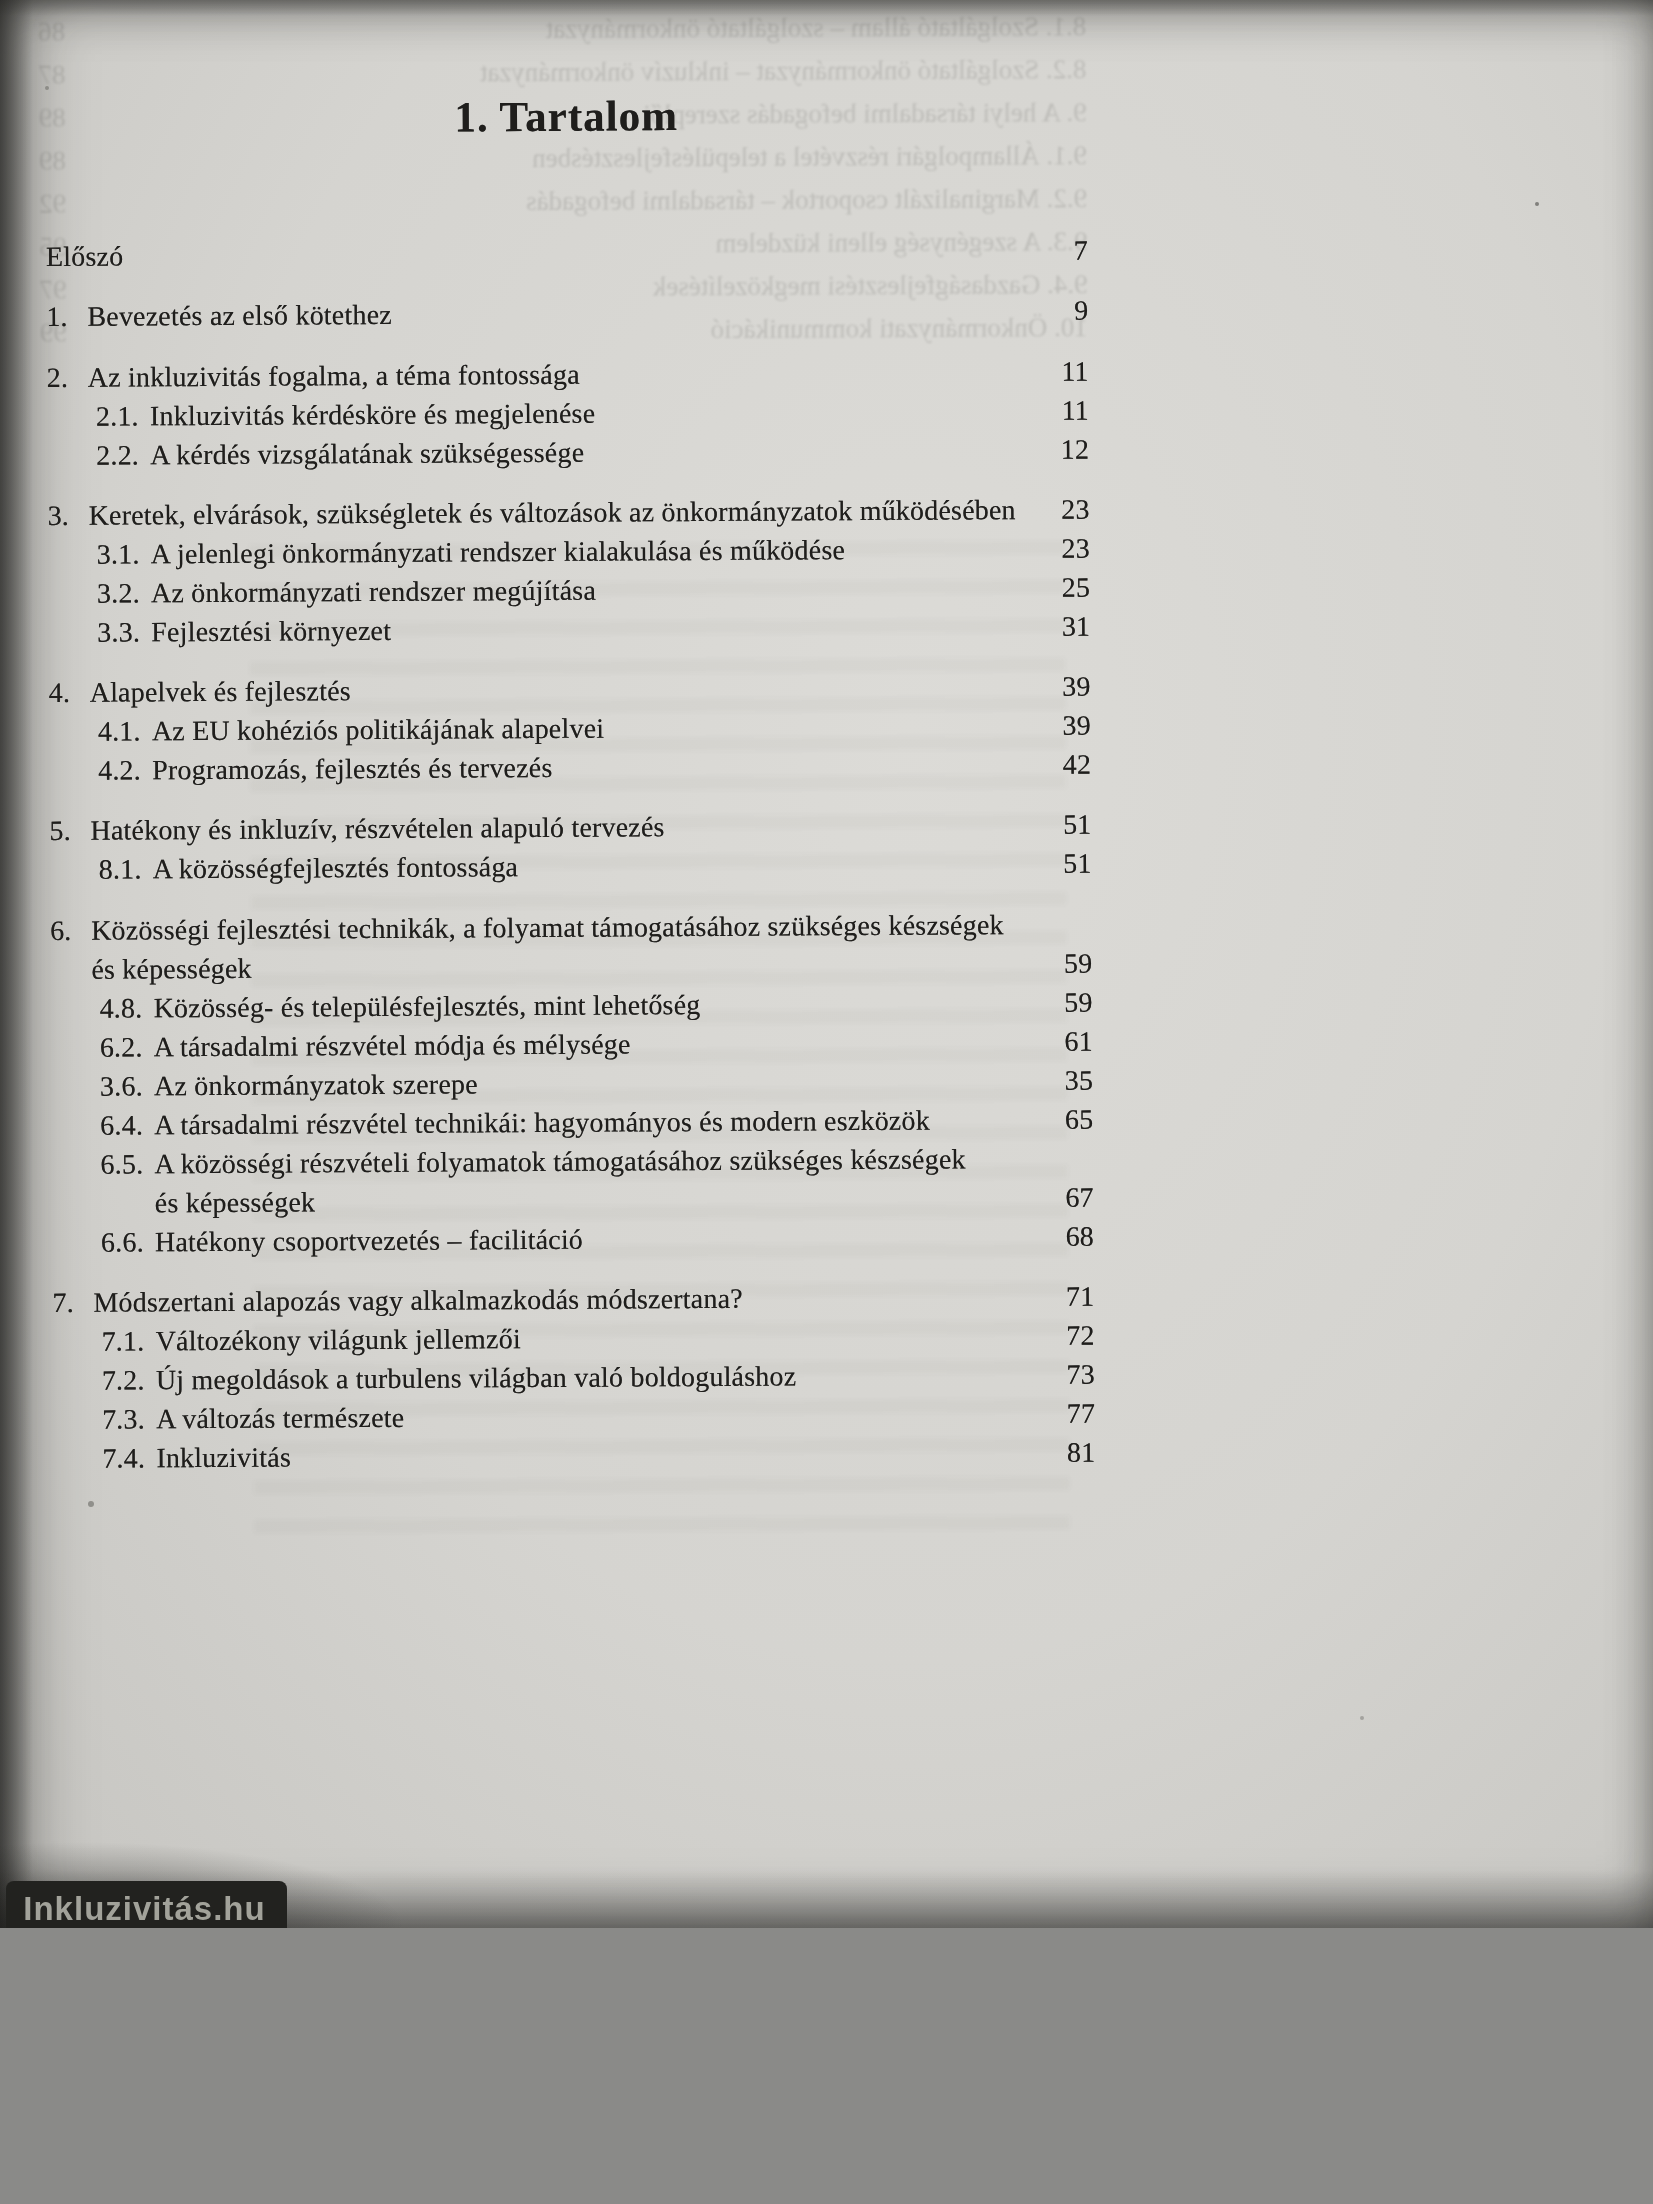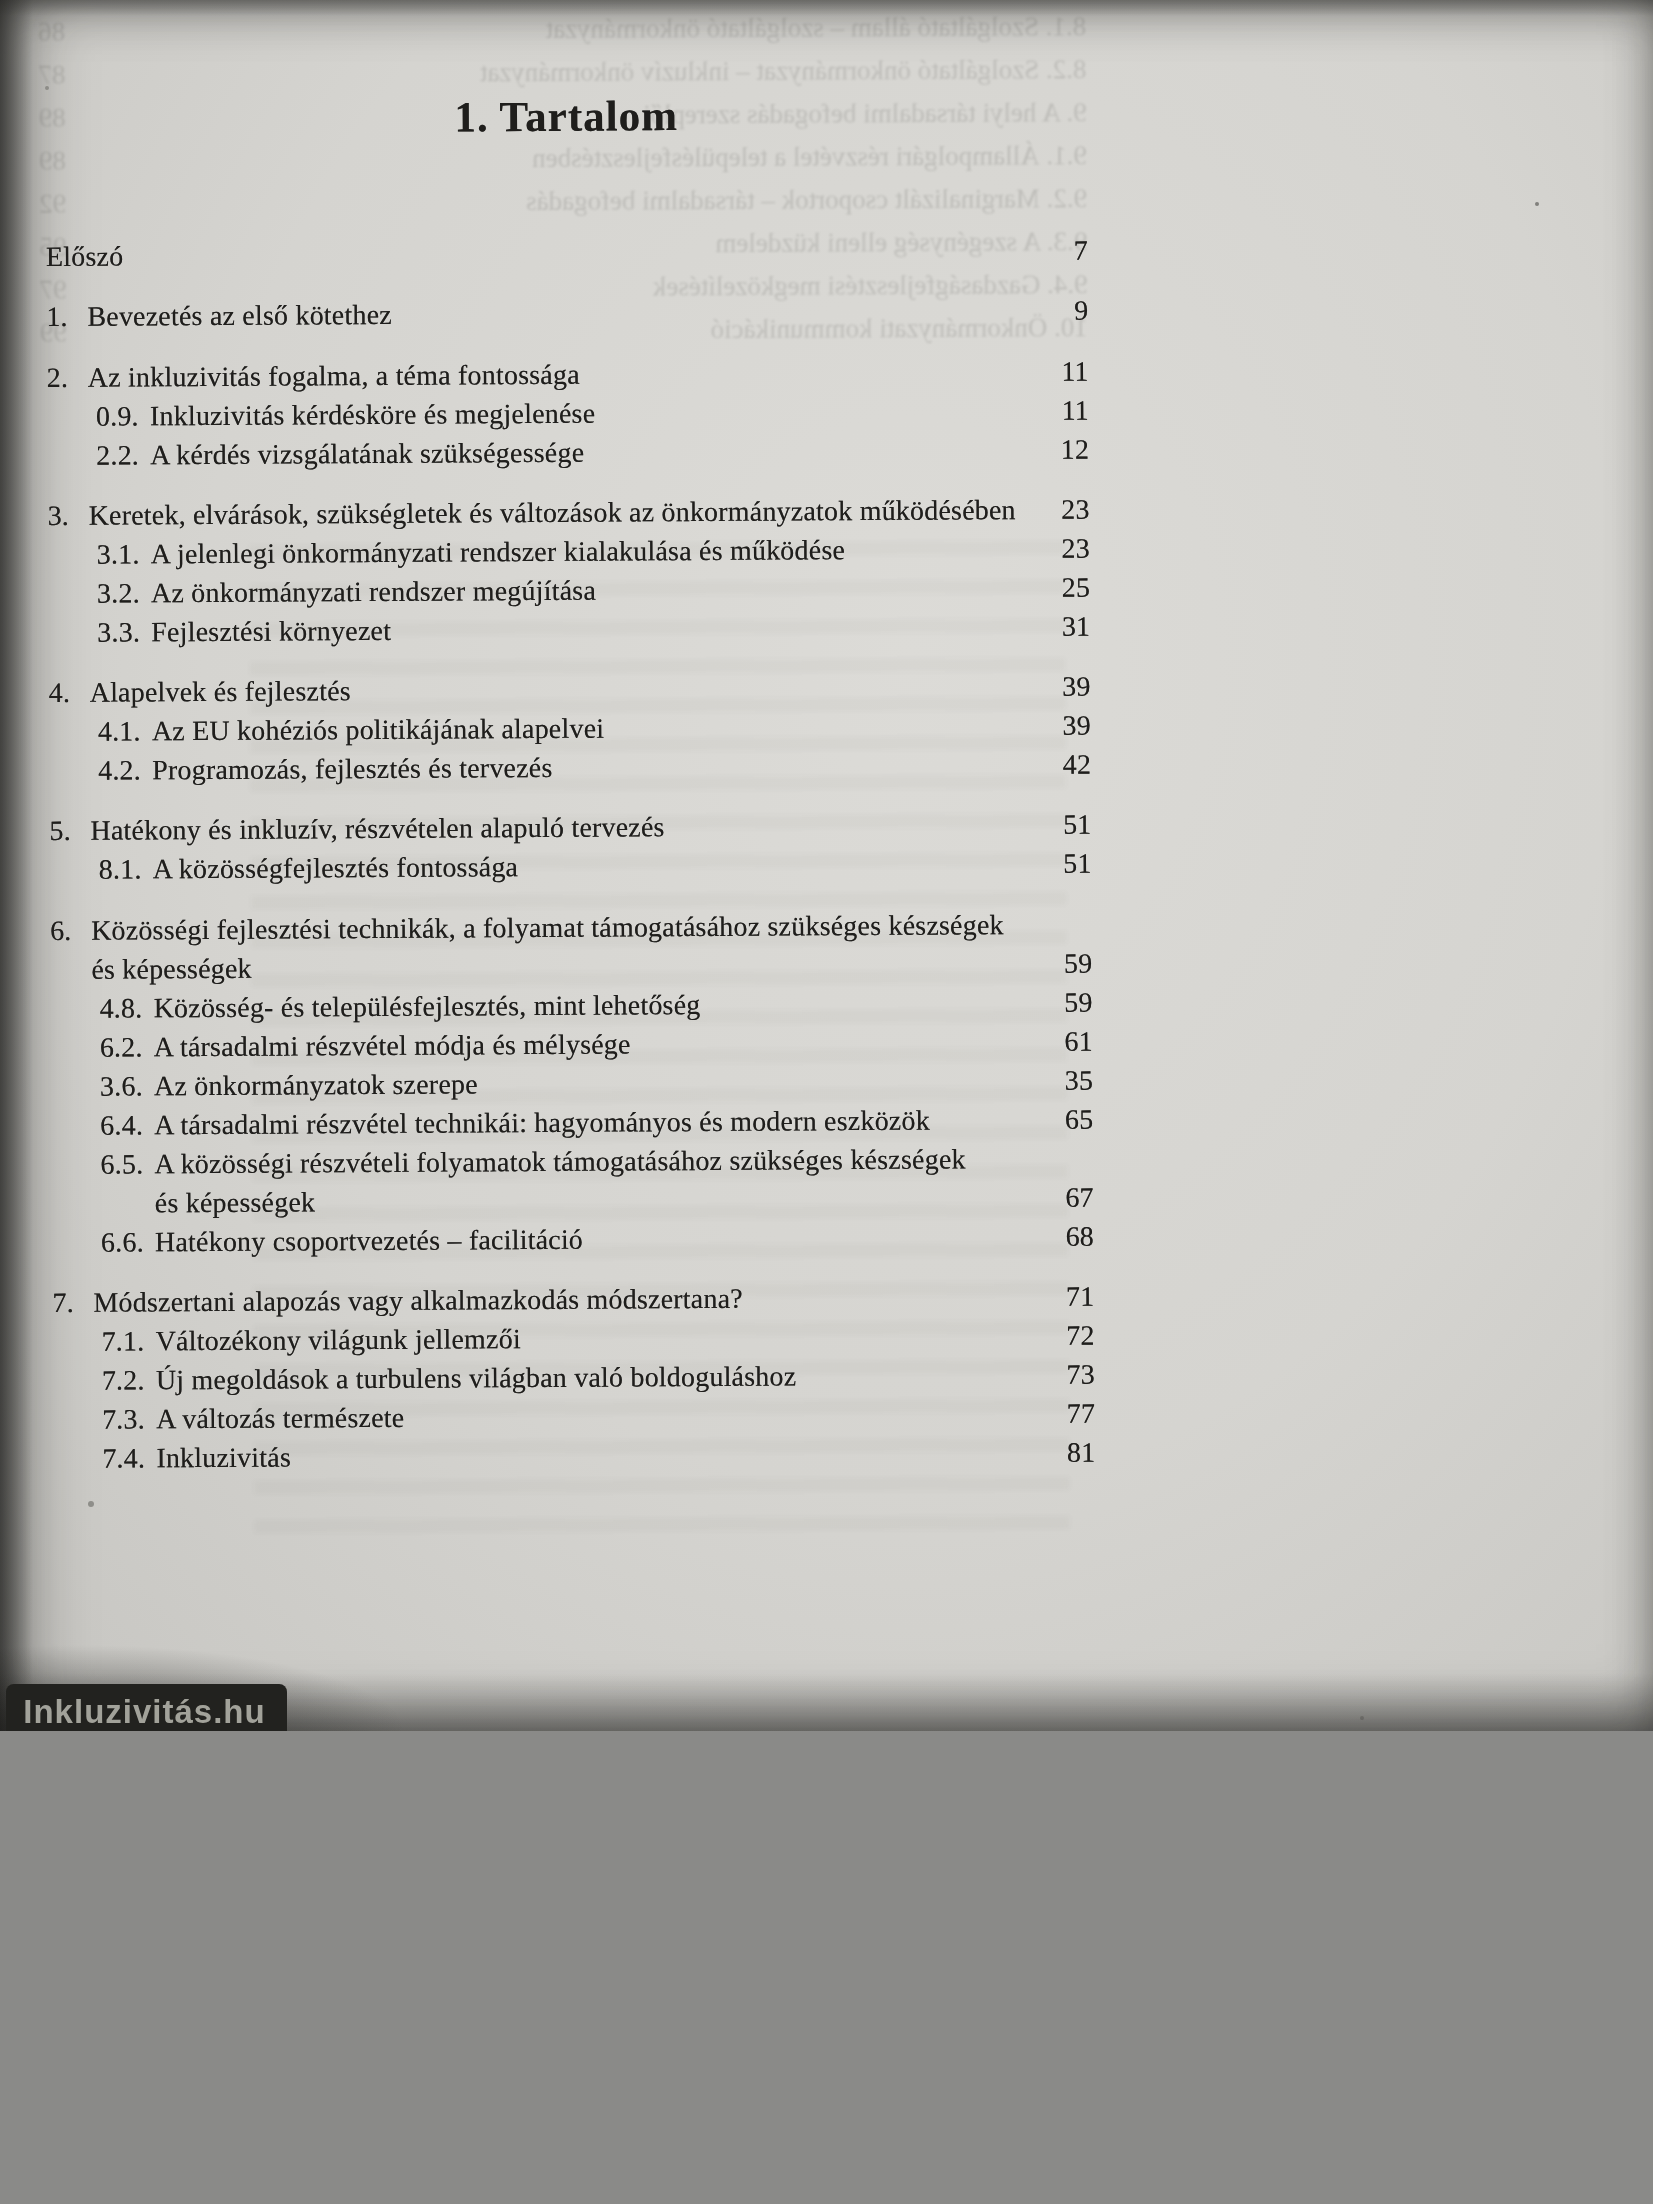--- a/index.html
+++ b/index.html
@@ -1,18 +1,18 @@
 <!DOCTYPE html>
 <html><head>
 <meta charset="utf-8">
 <style>
   html,body{margin:0;padding:0;background:#8a8a88;}
   .scan{
     position:relative;
-    width:1654px;height:1731px;
+    width:1654px;height:1928px;
     overflow:hidden;
     background:radial-gradient(ellipse at 55% 38%, #dcdbd7 0%, #d5d4d0 55%, #c6c5c1 100%);
     box-shadow:
       inset 41px 0 68px -21.3px rgba(20,20,18,0.5),
       inset 0 25px 49px -17.5px rgba(20,20,18,0.35),
       inset -17.5px 0 53px -24px rgba(20,20,18,0.28),
       inset 0 -29px 68px -24px rgba(20,20,18,0.4);
     font-family:"Liberation Serif", serif;
     color:#1f1e1c;
   }
@@ -141,21 +141,21 @@
         </div>
         <div class="toc-row gap">
           <div class="toc-line">
             <span class="num">2.</span>
             <span class="label">Az inkluzivitás fogalma, a téma fontossága</span>
             <span class="pg">11</span>
           </div>
         </div>
         <div class="toc-row lvl1">
           <div class="toc-line">
-            <span class="num">0.9.</span>
+            <span class="num">2.1.</span>
             <span class="label">Inkluzivitás kérdésköre és megjelenése</span>
             <span class="pg">11</span>
           </div>
         </div>
         <div class="toc-row lvl1">
           <div class="toc-line">
             <span class="num">2.2.</span>
             <span class="label">A kérdés vizsgálatának szükségessége</span>
             <span class="pg">12</span>
           </div>

